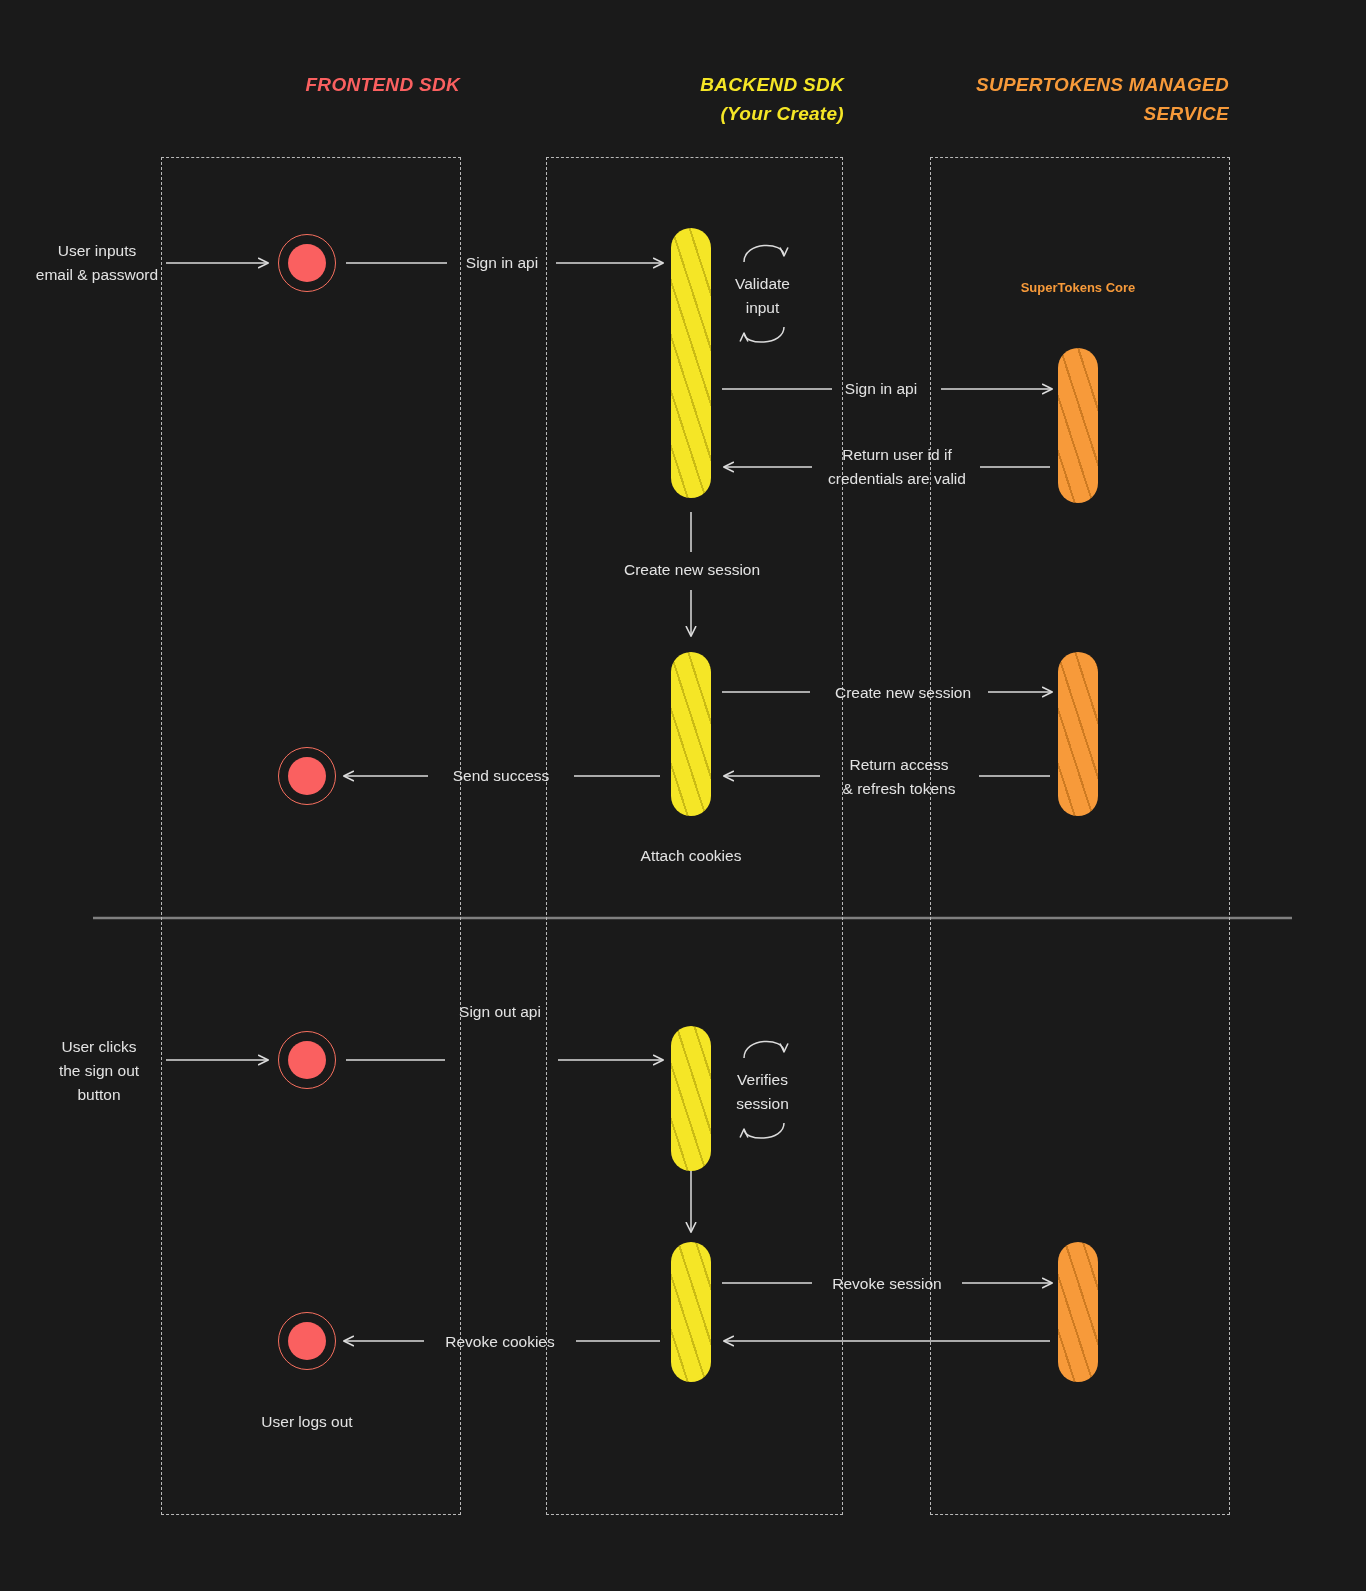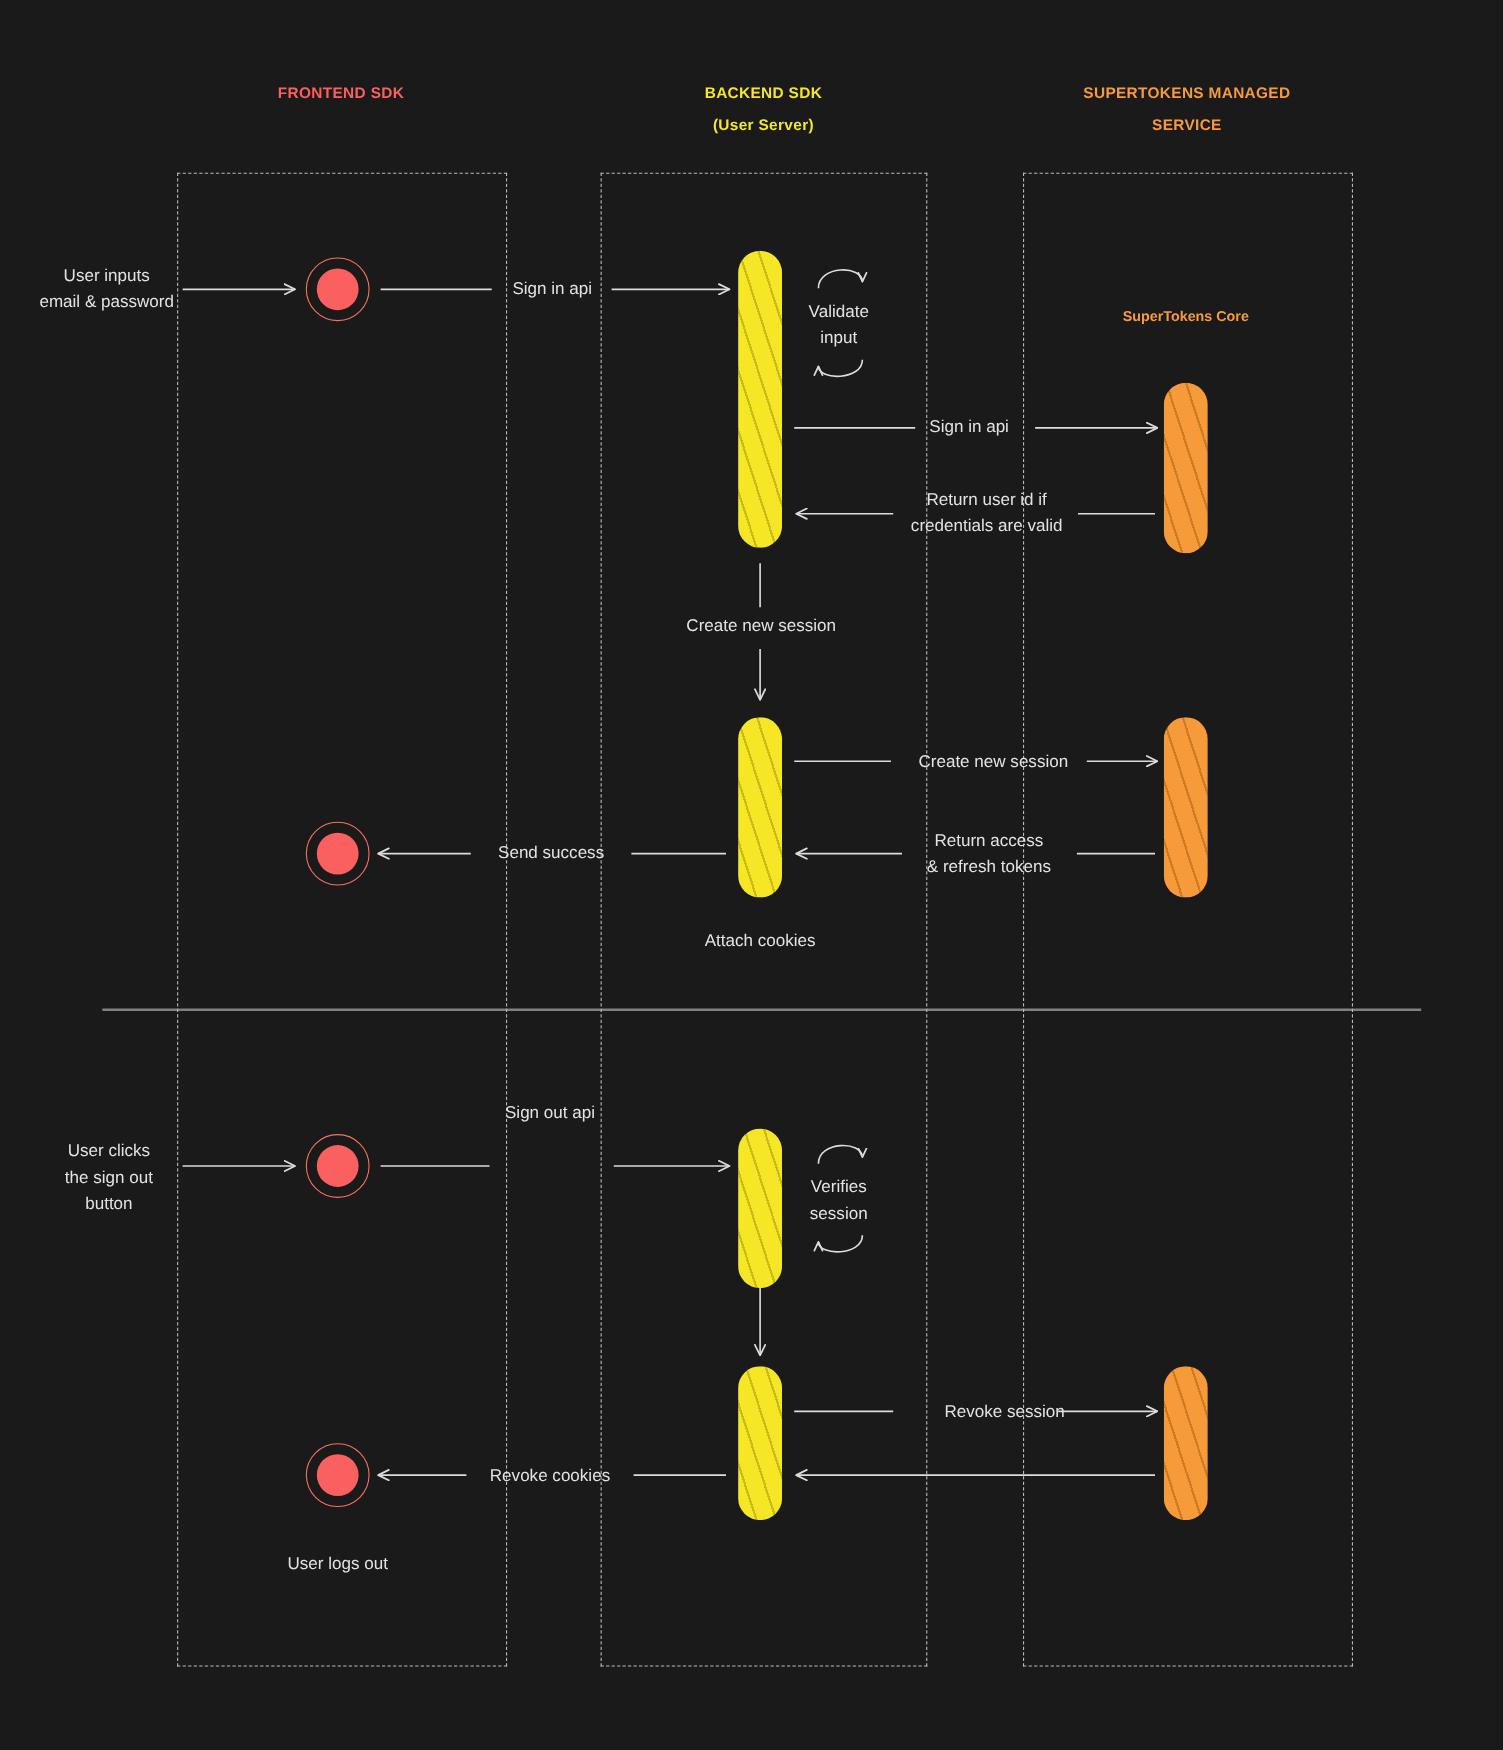--- a/index.html
+++ b/index.html
@@ -1,22 +1,22 @@
 <!DOCTYPE html>
 <html><head>
 <meta charset="utf-8">
 <style>
   html,body{margin:0;padding:0;background:#1a1a1a;}
   body{width:1366px;height:1591px;position:relative;overflow:hidden;
        font-family:"Liberation Sans",sans-serif;}
   #canvas{position:absolute;inset:0;}
 
   
-  .col-head{position:absolute;text-align:center;font-weight:bold;
-            font-size:14px;line-height:29px;letter-spacing:.3px;}
+  .col-head{position:absolute;text-align:right;font-weight:bold;
+            font-size:19px;line-height:29px;letter-spacing:.3px;font-style:italic;}
   .col-head .l2{font-weight:bold;}
 
   
   .lifebox{position:absolute;border:1.6px dashed #b9b9b9;}
 
   
   .circ-node{position:absolute;border-radius:50%;
              border:1.6px solid #f8705f;box-sizing:border-box;
              display:flex;align-items:center;justify-content:center;}
   .circ-node i{display:block;border-radius:50%;background:#fa6060;}
@@ -113,21 +113,21 @@
 
   <div class="lifebox" style="left:161px;top:157px;width:298px;height:1356px;"></div>
   <div class="lifebox" style="left:546px;top:157px;width:295px;height:1356px;"></div>
   <div class="lifebox" style="left:930px;top:157px;width:298px;height:1356px;"></div>
 
   <div class="col-head" style="left:160px;top:70px;width:300px;color:#fa6060;">
     <div>FRONTEND SDK</div>
   </div>
   <div class="col-head" style="left:544px;top:70px;width:300px;color:#f5e626;">
     <div>BACKEND SDK</div>
-    <div class="l2">(User Server)</div>
+    <div class="l2">(Your Create)</div>
   </div>
   <div class="col-head" style="left:929px;top:70px;width:300px;color:#f79a3a;">
     <div>SUPERTOKENS MANAGED</div>
     <div class="l2">SERVICE</div>
   </div>
 
   <div class="core-label" style="left:978px;top:273px;width:200px;">SuperTokens
 Core</div>
 
   <div class="note" style="left:2px;top:239px;width:190px;">User inputs
@@ -182,21 +182,21 @@
 
   <div class="bar yellow" style="left:671px;top:1026px;width:40px;height:145px;"></div>
 
   <div class="note" style="left:700px;top:1068px;width:125px;">Verifies
 session</div>
 
   <div class="bar yellow" style="left:671px;top:1242px;width:40px;height:140px;"></div>
 
   <div class="bar orange" style="left:1058px;top:1242px;width:40px;height:140px;"></div>
 
-  <div class="msg-label" style="left:806px;top:1272px;width:162px;text-align:right;">Revoke session</div>
+  <div class="msg-label" style="left:806px;top:1272px;width:162px;">Revoke session</div>
 
   <div class="msg-label" style="left:420px;top:1330px;width:160px;">Revoke cookies</div>
 
   <div class="circ-node" style="left:278px;top:1312px;width:58px;height:58px;">
     <i style="width:38px;height:38px;"></i>
   </div>
 
   <div class="note" style="left:207px;top:1410px;width:200px;">User logs out</div>
 
 </div>

